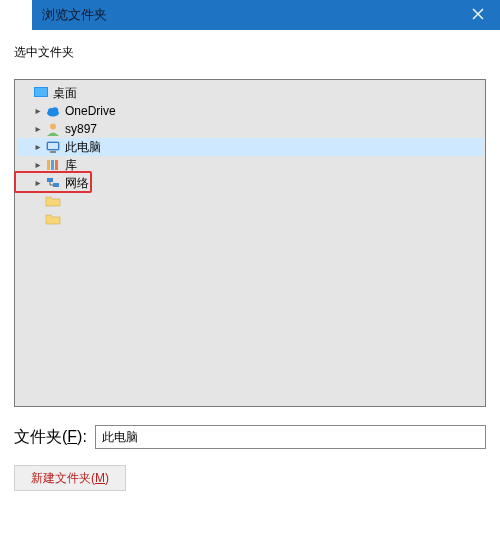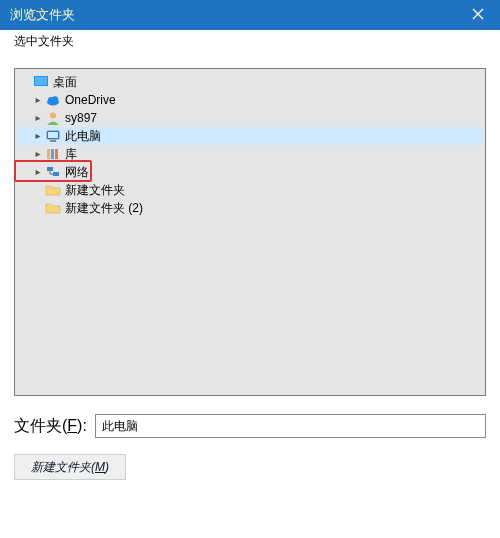--- a/index.html
+++ b/index.html
@@ -6,39 +6,40 @@
   body {
     font-family: "Microsoft YaHei", "Segoe UI", sans-serif;
     font-size: 12px;
     background: #fff;
     width: 500px;
     height: 538px;
     overflow: hidden;
   }
   .titlebar {
     background: #1e74c3;
-    color: #fef9c3;
+    color: #0f172a;
     height: 30px;
     display: flex;
     align-items: center;
     padding-left: 10px;
     font-size: 13px;
+    margin-left: 32px;
   }
   .titlebar .spacer { flex: 1; }
   .titlebar .close-btn {
     width: 45px;
     height: 30px;
     display: flex;
     align-items: center;
     justify-content: center;
     cursor: pointer;
     font-size: 14px;
   }
   .content {
-    padding: 1px 14px 14px 14px;
+    padding: 12px 14px 14px 14px;
   }
   .instruction {
     font-size: 12px;
     margin-bottom: 18px;
     margin-top: 2px;
   }
   .tree-box {
     border: 1px solid #7a7a7a;
     background: #e5e5e5;
     height: 328px;
@@ -109,25 +110,24 @@
   .btn {
     min-width: 112px;
     height: 26px;
     font-size: 12px;
     font-family: inherit;
     border: 1px solid #adadad;
     background: #e1e1e1;
     cursor: pointer;
   }
   .btn:disabled {
-    color: #0f172a;
+    color: #b91c1c;
     background: #efefef;
     border-color: #cfcfcf;
     cursor: default;
-    font-style: italic;
   }
 </style>
 </head>
 <body>
 
 <div class="titlebar">
   <span>浏览文件夹</span>
   <div class="spacer"></div>
   <div class="close-btn">
     <span>
@@ -207,30 +207,28 @@
           </span>
           <span>网络</span>
         </div>
         <div class="tree-item indent-1">
           <span class="expander empty">▸</span>
           <span class="icon">
             <svg width="16" height="16">
               <path d="M1 4 h5 l1.5 2 H15 v7 H1 Z" fill="#f7d679" stroke="#caa23a" stroke-width="0.5"></path>
             </svg>
           </span>
-          <span>新建文件夹</span>
         </div>
         <div class="tree-item indent-1">
           <span class="expander empty">▸</span>
           <span class="icon">
             <svg width="16" height="16">
               <path d="M1 4 h5 l1.5 2 H15 v7 H1 Z" fill="#f7d679" stroke="#caa23a" stroke-width="0.5"></path>
             </svg>
           </span>
-          <span>新建文件夹 (2)</span>
         </div>
       </div>
     <div class="highlight-box" id="hl" style="display: block; left: 0px; top: 92px; width: 78px; height: 22px;"></div>
   </div>
 
   <div class="folder-row">
     <span class="folder-label">
       <span>文件夹(</span><u>F</u><span>):</span>
     </span>
     <input class="folder-input" type="text" value="此电脑" style="">

